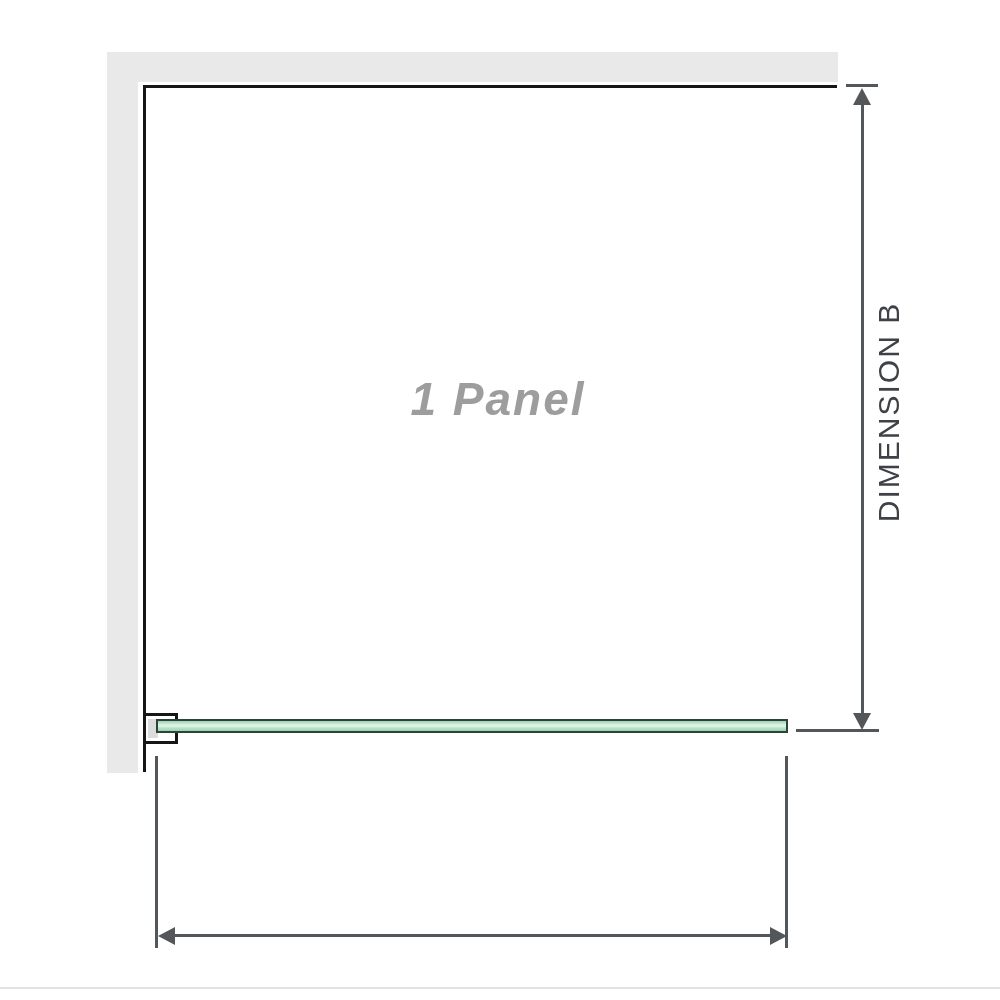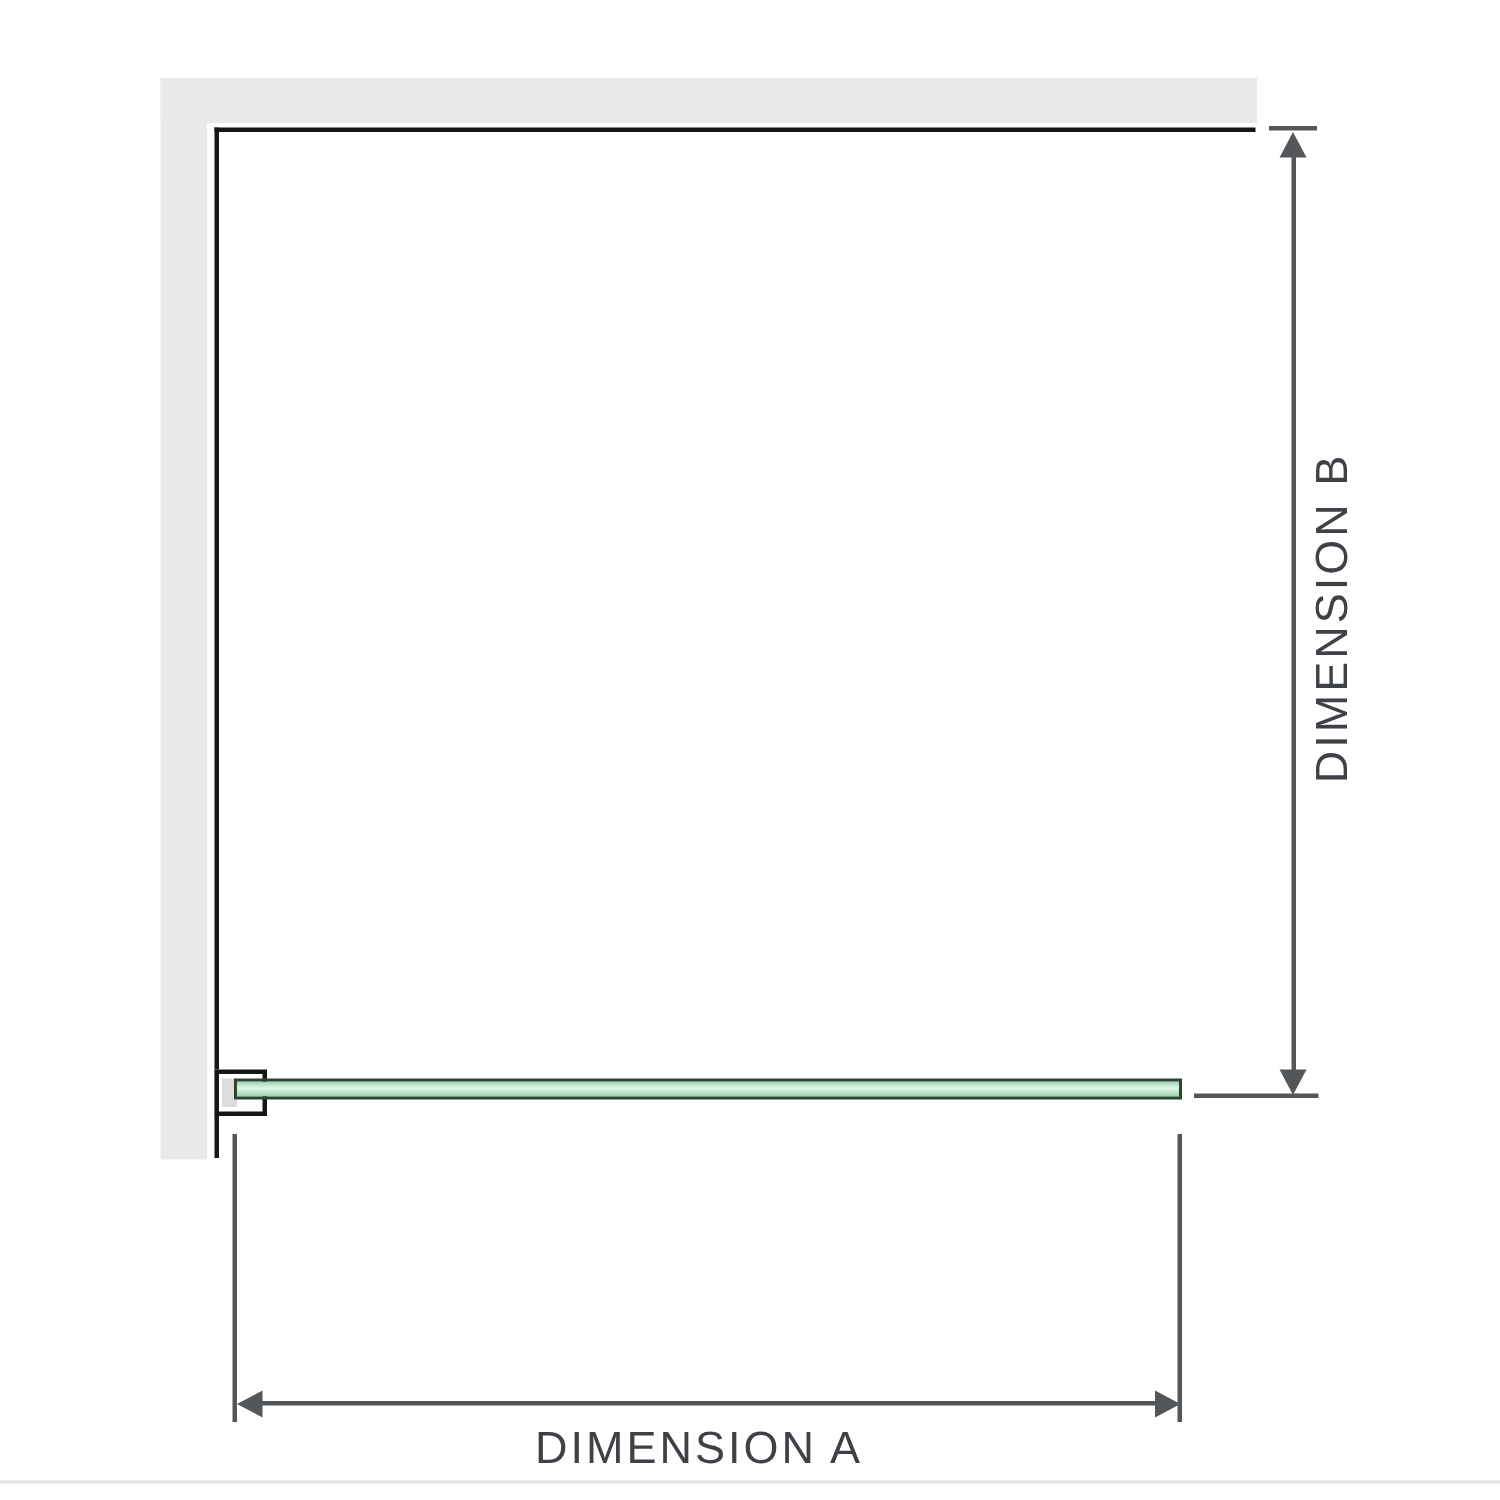--- a/index.html
+++ b/index.html
@@ -136,35 +136,35 @@
 <body>
 
 <div class="canvas">
 
   <div class="abs wall-top"></div>
   <div class="abs wall-left"></div>
 
   <div class="abs outline-top"></div>
   <div class="abs outline-left"></div>
 
+  <div class="abs panel-label">1 Panel</div>
 
   <div class="abs bracket">
     <div class="bracket-anchor"></div>
   </div>
   <div class="abs glass-panel"></div>
 
   <div class="abs dim-line dimb-tick-top"></div>
   <div class="abs dim-line dimb-tick-bottom"></div>
   <div class="abs dim-line dimb-line"></div>
   <div class="abs tri dimb-arrow-up"></div>
   <div class="abs tri dimb-arrow-down"></div>
   <div class="abs dimb-label">DIMENSION B</div>
 
   <div class="abs dim-line dima-tick-left"></div>
   <div class="abs dim-line dima-tick-right"></div>
   <div class="abs dim-line dima-line"></div>
   <div class="abs tri dima-arrow-left"></div>
   <div class="abs tri dima-arrow-right"></div>
-  <div class="abs dima-label">DIMENSION A</div>
 
   <div class="abs bottom-divider"></div>
 
 </div>
 
 </body></html>

